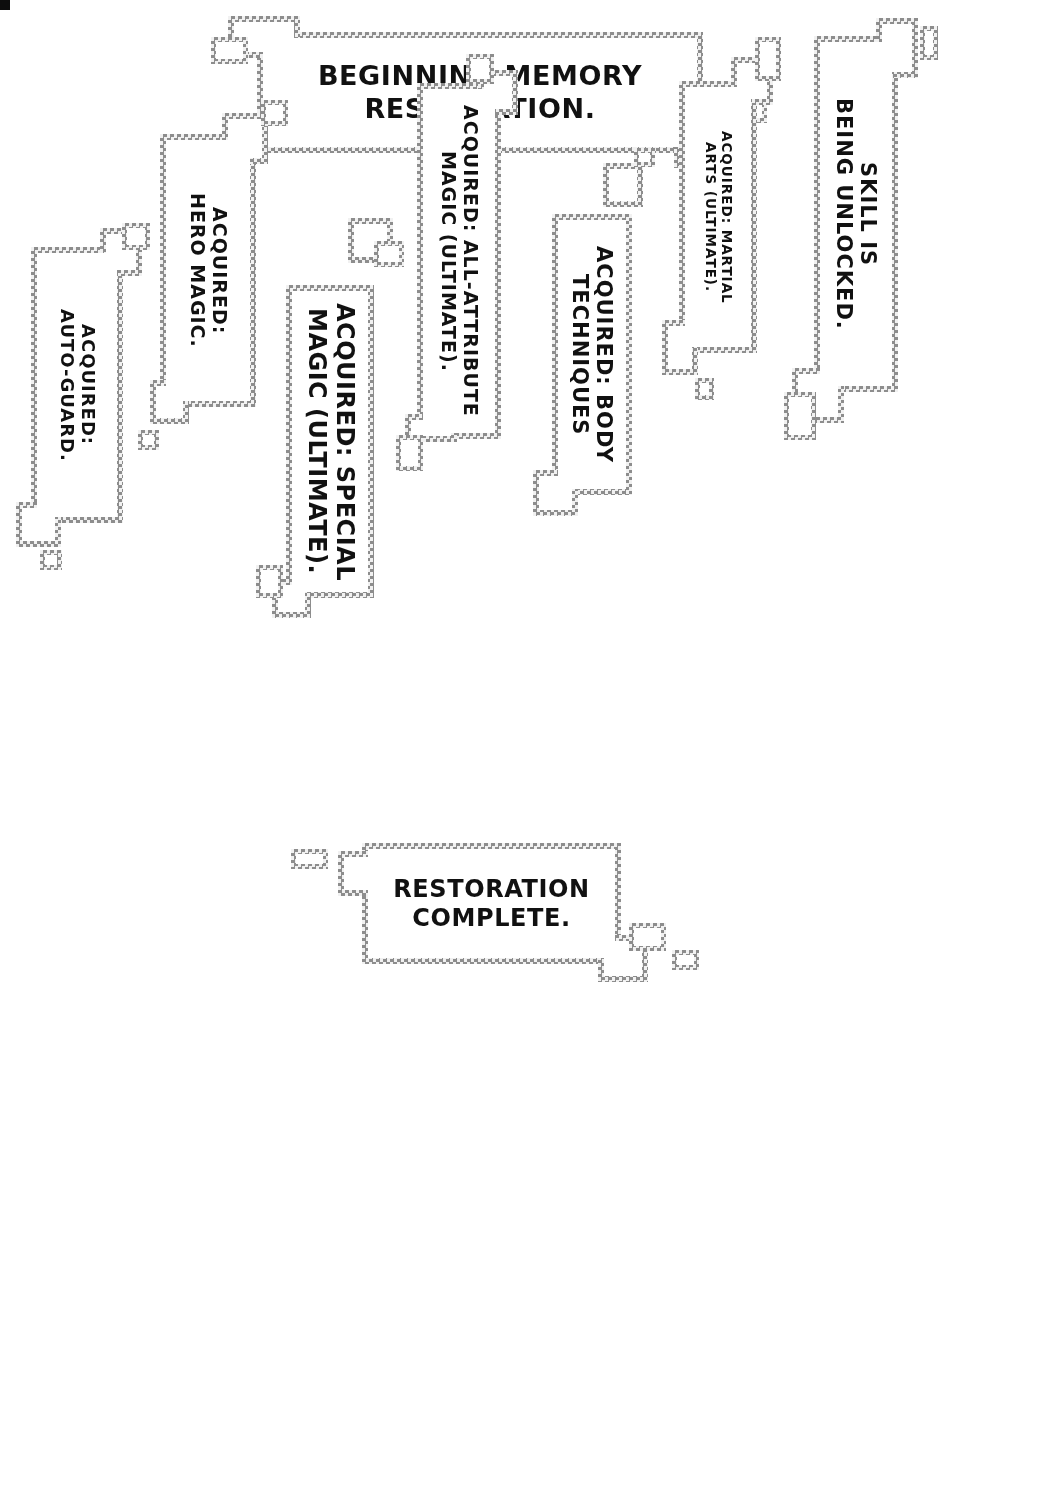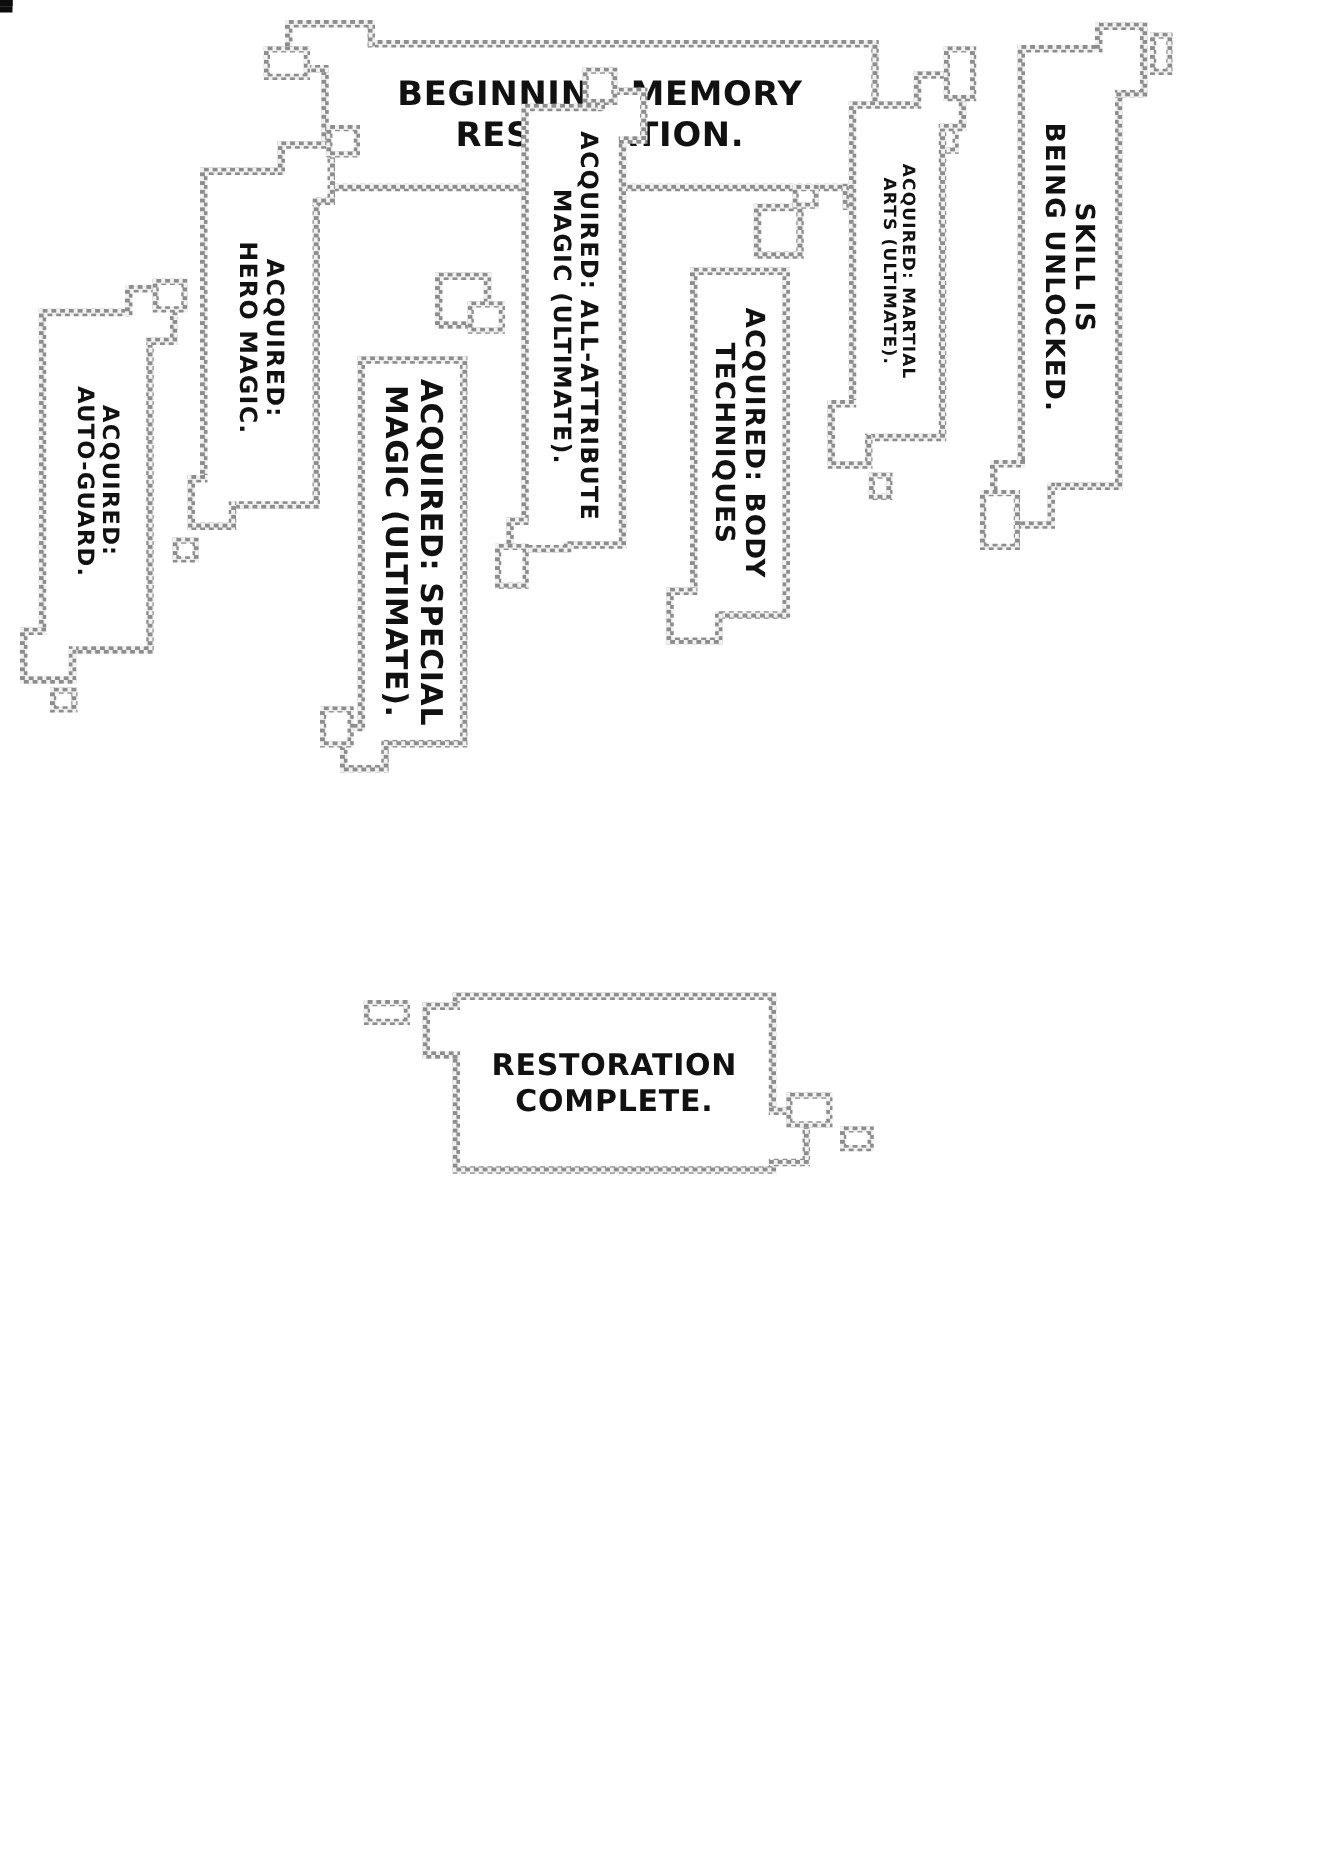--- a/index.html
+++ b/index.html
@@ -119,21 +119,21 @@
       <span class="sq ht" style="left:62px; top:-18px; width:42px; height:60px;"></span>
       <span class="sq ht t" style="left:106px; top:-10px; width:18px; height:34px;"></span>
       <span class="sq ht" style="left:-22px; top:332px; width:52px; height:55px;"></span>
       <span class="sq ht t" style="left:-30px; top:356px; width:32px; height:48px;"></span>
       <div class="inner">
           <div class="label vlabel" style="font-size:21px;">SKILL IS BEING UNLOCKED.</div>
         </div>
     </div>
   </section>
 
-  <div class="htbox ht" style="left:362px; top:794px; width:259px; height:145px;">
+  <div class="htbox ht" style="left:362px; top:843px; width:259px; height:121px;">
     <span class="sq ht" style="left:-24px; top:8px; width:70px; height:45px;"></span>
     <span class="sq ht t" style="left:-71px; top:6px; width:37px; height:20px;"></span>
     <span class="sq ht" style="left:236px; top:92px; width:50px; height:47px;"></span>
     <span class="sq ht t" style="left:267px; top:80px; width:37px; height:28px;"></span>
     <span class="sq ht t" style="left:310px; top:107px; width:27px; height:20px;"></span>
     <div class="inner">
       <div class="label hlabel" style="font-size:24px; max-width:220px;">RESTORATION COMPLETE.</div>
     </div>
   </div>
 

